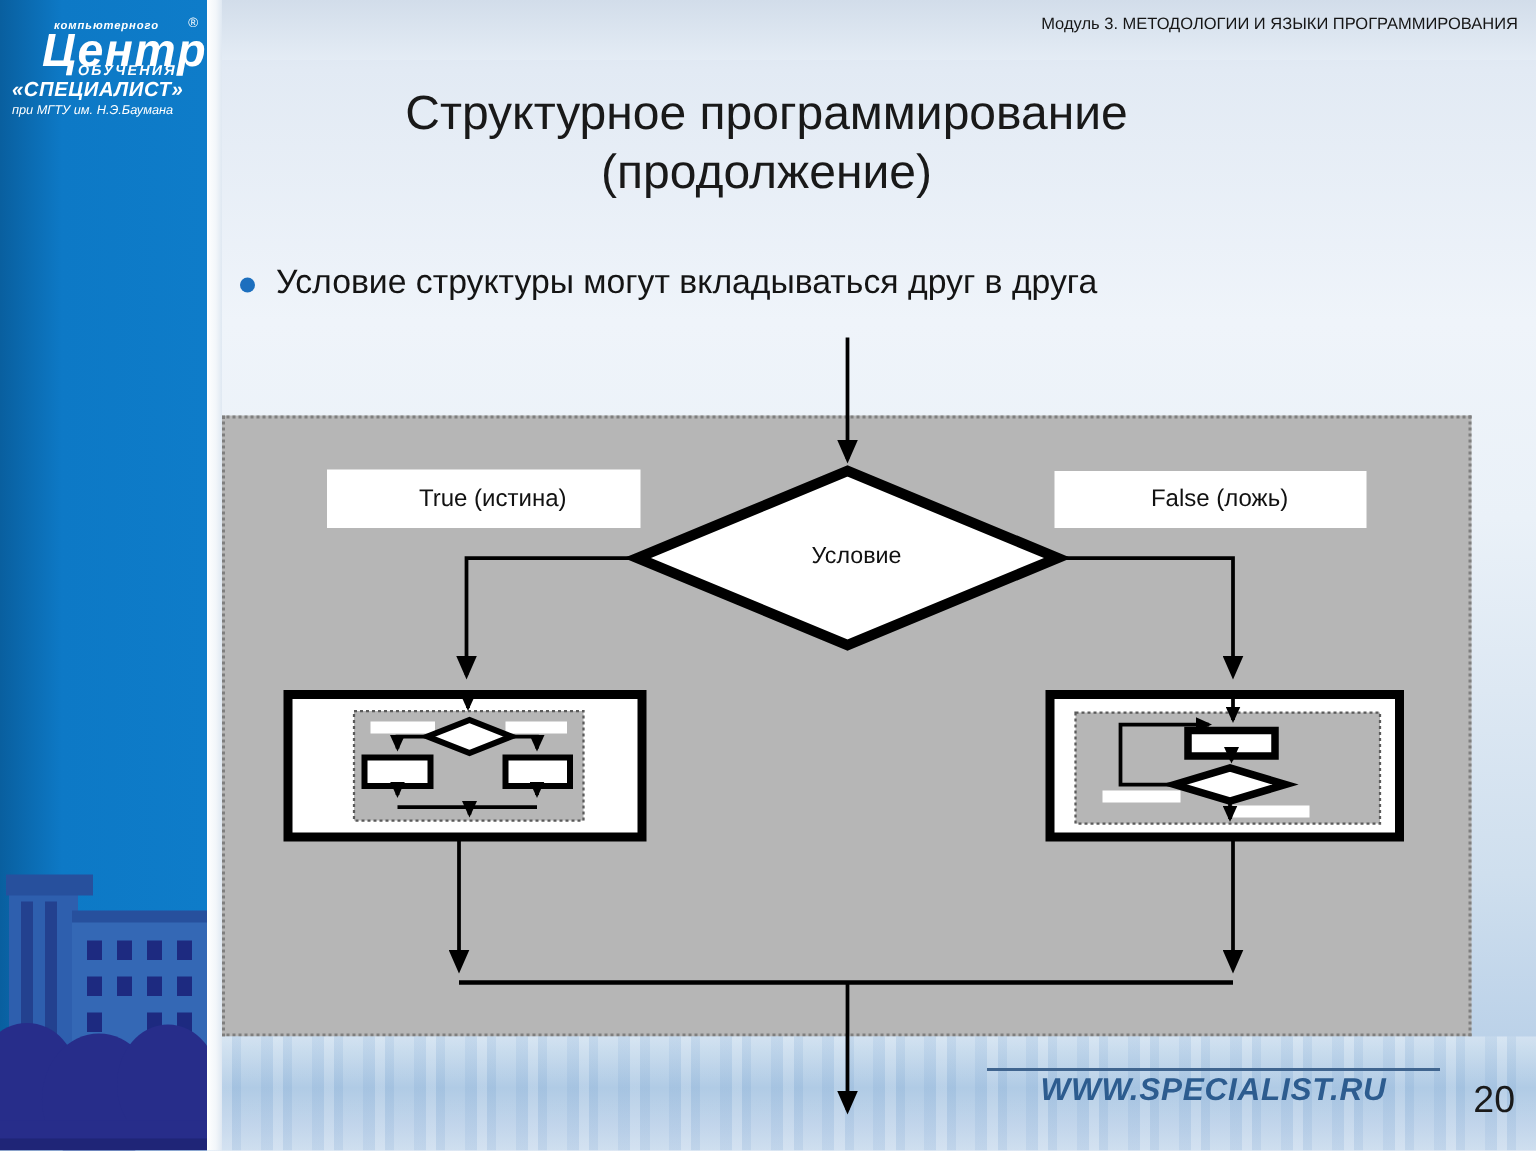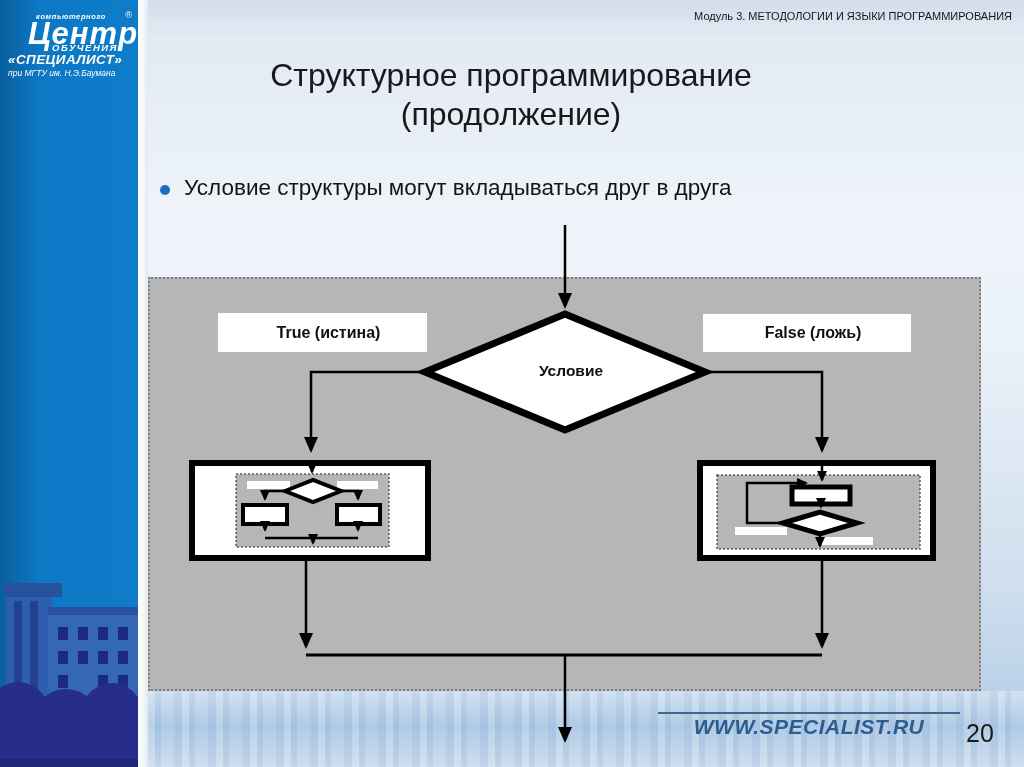--- a/index.html
+++ b/index.html
@@ -55,30 +55,30 @@
     background:linear-gradient(180deg,#cfe0f0 0%,#aac7e3 45%,#bed3ea 80%,#cbdcee 100%); }
   .city-band .tex { position:absolute; inset:0; opacity:.5;
     background:repeating-linear-gradient(90deg, rgba(255,255,255,.35) 0 7px, rgba(120,160,205,.25) 7px 13px,
                rgba(255,255,255,.15) 13px 26px, rgba(140,175,215,.3) 26px 34px); }
 
   
   .flow { position:absolute; left:0; top:0; width:1024px; height:767px; }
 
   
   .flabel { position:absolute; display:flex; align-items:center; justify-content:center;
-    font-weight:bold; color:#111;padding-left:12px; }
+    font-weight:normal; color:#111;padding-left:12px; }
   .true-label  { left:218px; top:313px; width:209px; height:39px; background:#ffffff; font-size:16px; }
   .false-label { left:703px; top:314px; width:208px; height:38px; background:#ffffff; font-size:16px; }
   .cond-label  { left:465px; top:357px; width:200px; height:28px; font-size:15.5px; }
 
   
   .footer-line { position:absolute; left:658px; top:712px; width:302px; height:2px; background:#40658f; }
   .footer-url { position:absolute; left:652px; top:715px; width:314px; text-align:center;
     font-size:21px; font-weight:bold; font-style:italic; color:#2d5c8f; letter-spacing:.5px; }
-  .page-number { position:absolute; left:950px; top:719px; width:60px; text-align:center;
+  .page-number { position:absolute; left:950px; top:719px; width:60px; text-align:right;
     font-size:25px; color:#1a1a1a; }
 </style>
 </head>
 <body>
 
 <div class="slide">
 
   <div class="top-band"></div>
 
   <div class="sidebar">

